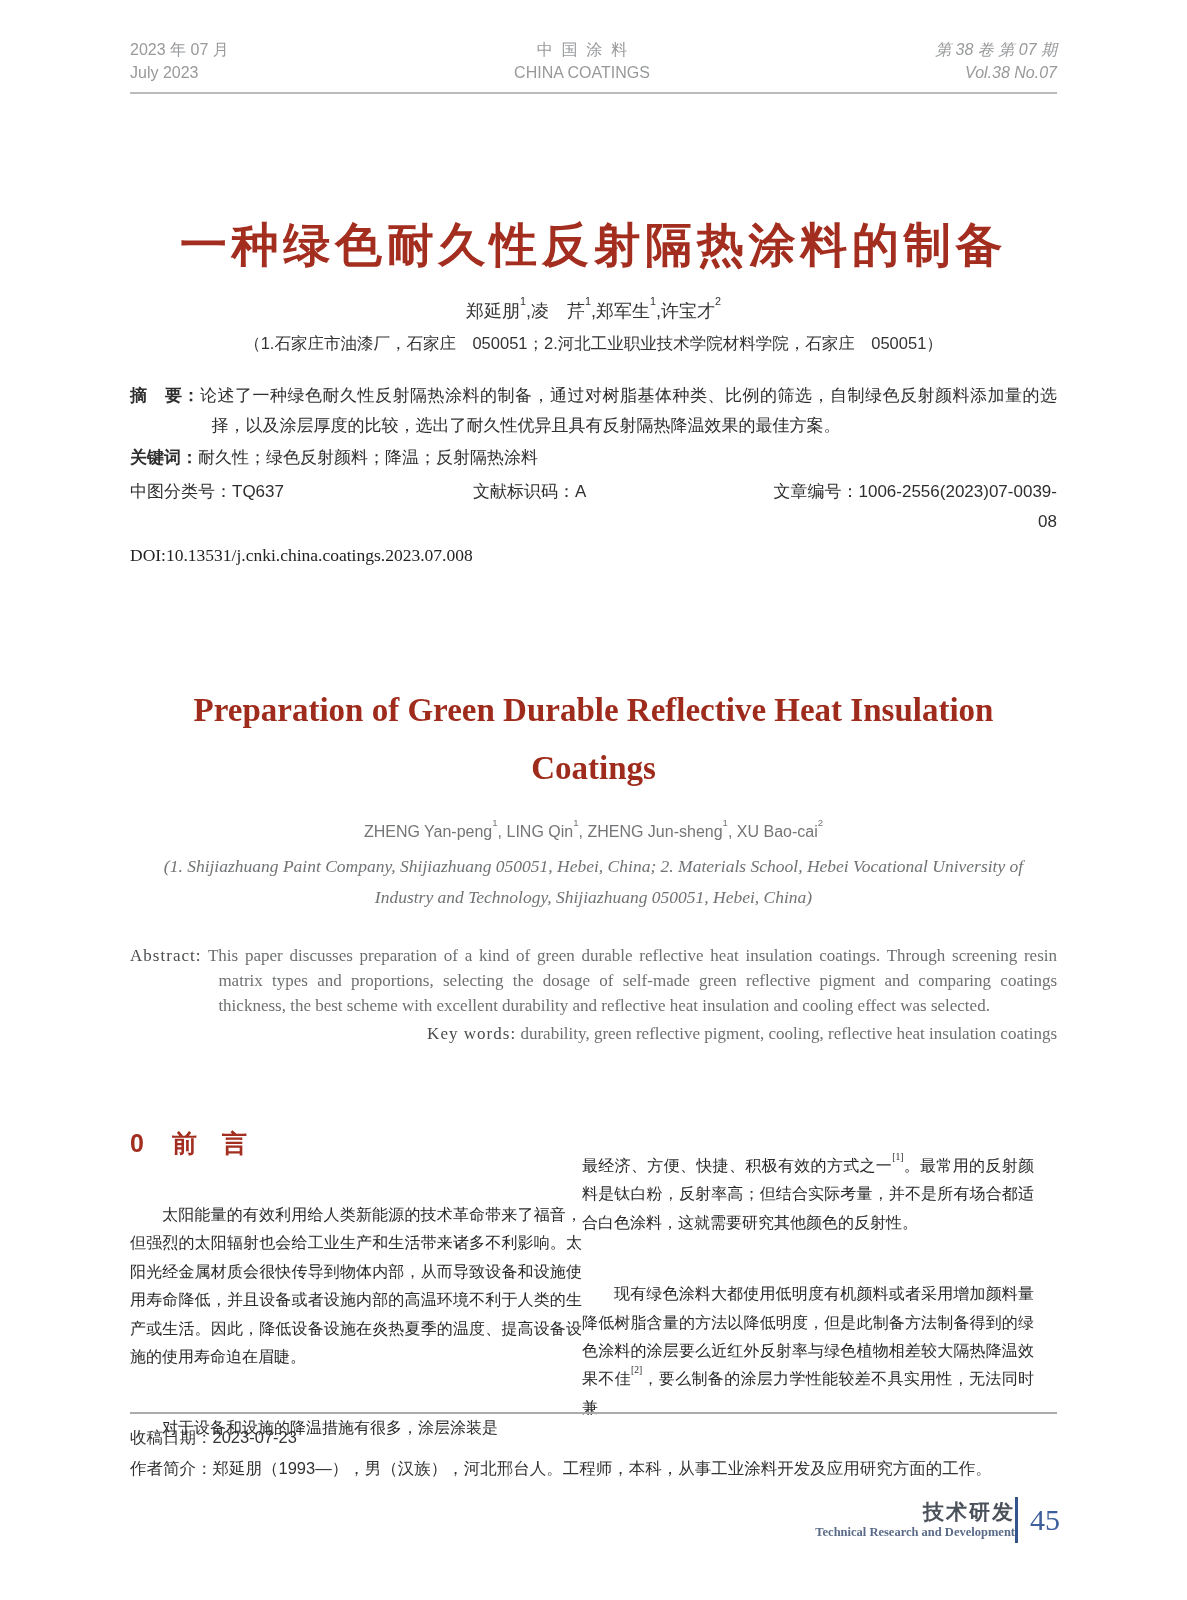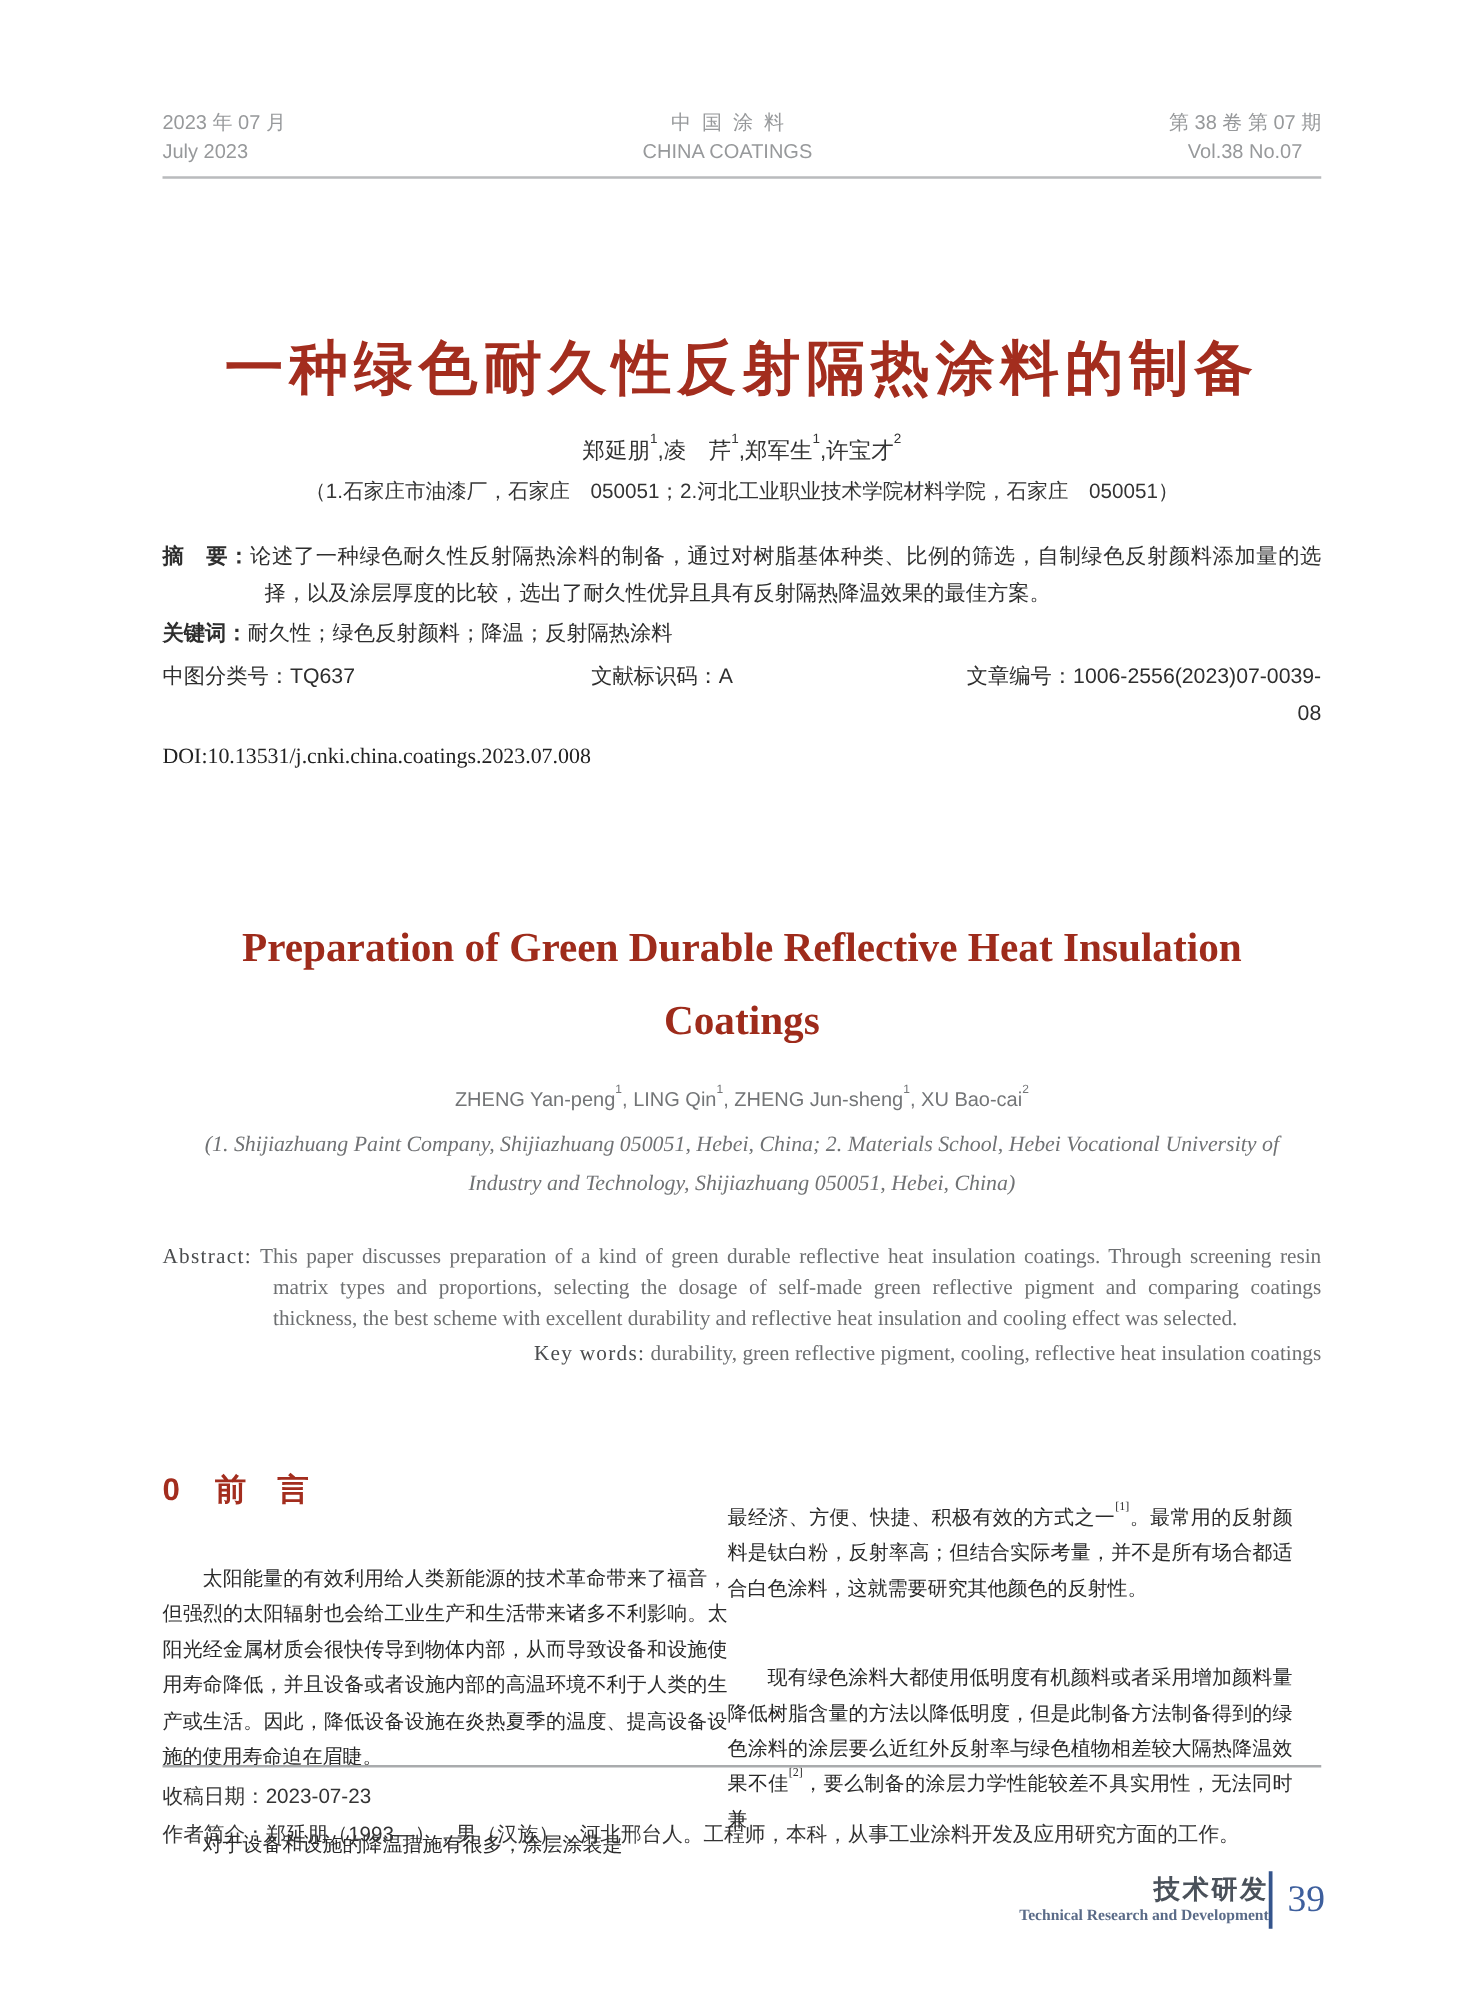--- a/index.html
+++ b/index.html
@@ -11,32 +11,32 @@
     height: 1600px;
     margin: 0 auto;
     background: #ffffff;
     overflow: hidden;
     color: #2f2f2f;
   }
   .content { padding: 0 130px; }
 
   
   .header {
-    padding-top: 87px;
+    padding-top: 38px;
     display: flex;
     justify-content: space-between;
     align-items: flex-end;
     color: #97999b;
     font-size: 16px;
     line-height: 23px;
   }
   .header .h-left { text-align: left; }
   .header .h-center { text-align: center; }
   .header .h-center .cn { letter-spacing: 0.55em; margin-right: -0.55em; }
-  .header .h-right { text-align: center; }
+  .header .h-right { text-align: right; font-style: italic; }
   .header-rule {
     margin-top: 8px;
     border: none;
     border-top: 2px solid #b9bbbd;
   }
 
   
   .cn-title {
     margin-top: 120px;
     text-align: center;
@@ -295,15 +295,15 @@
       <div>作者简介：郑延朋（1993—），男（汉族），河北邢台人。工程师，本科，从事工业涂料开发及应用研究方面的工作。</div>
     </div>
   </div>
 
   <div class="footer">
     <div class="f-text">
       <div class="f-cn">技术研发</div>
       <div class="f-en">Technical Research and Development</div>
     </div>
     <div class="f-bar"></div>
-    <div class="f-num">39</div>
+    <div class="f-num">45</div>
   </div>
 </div>
 
 </body></html>

